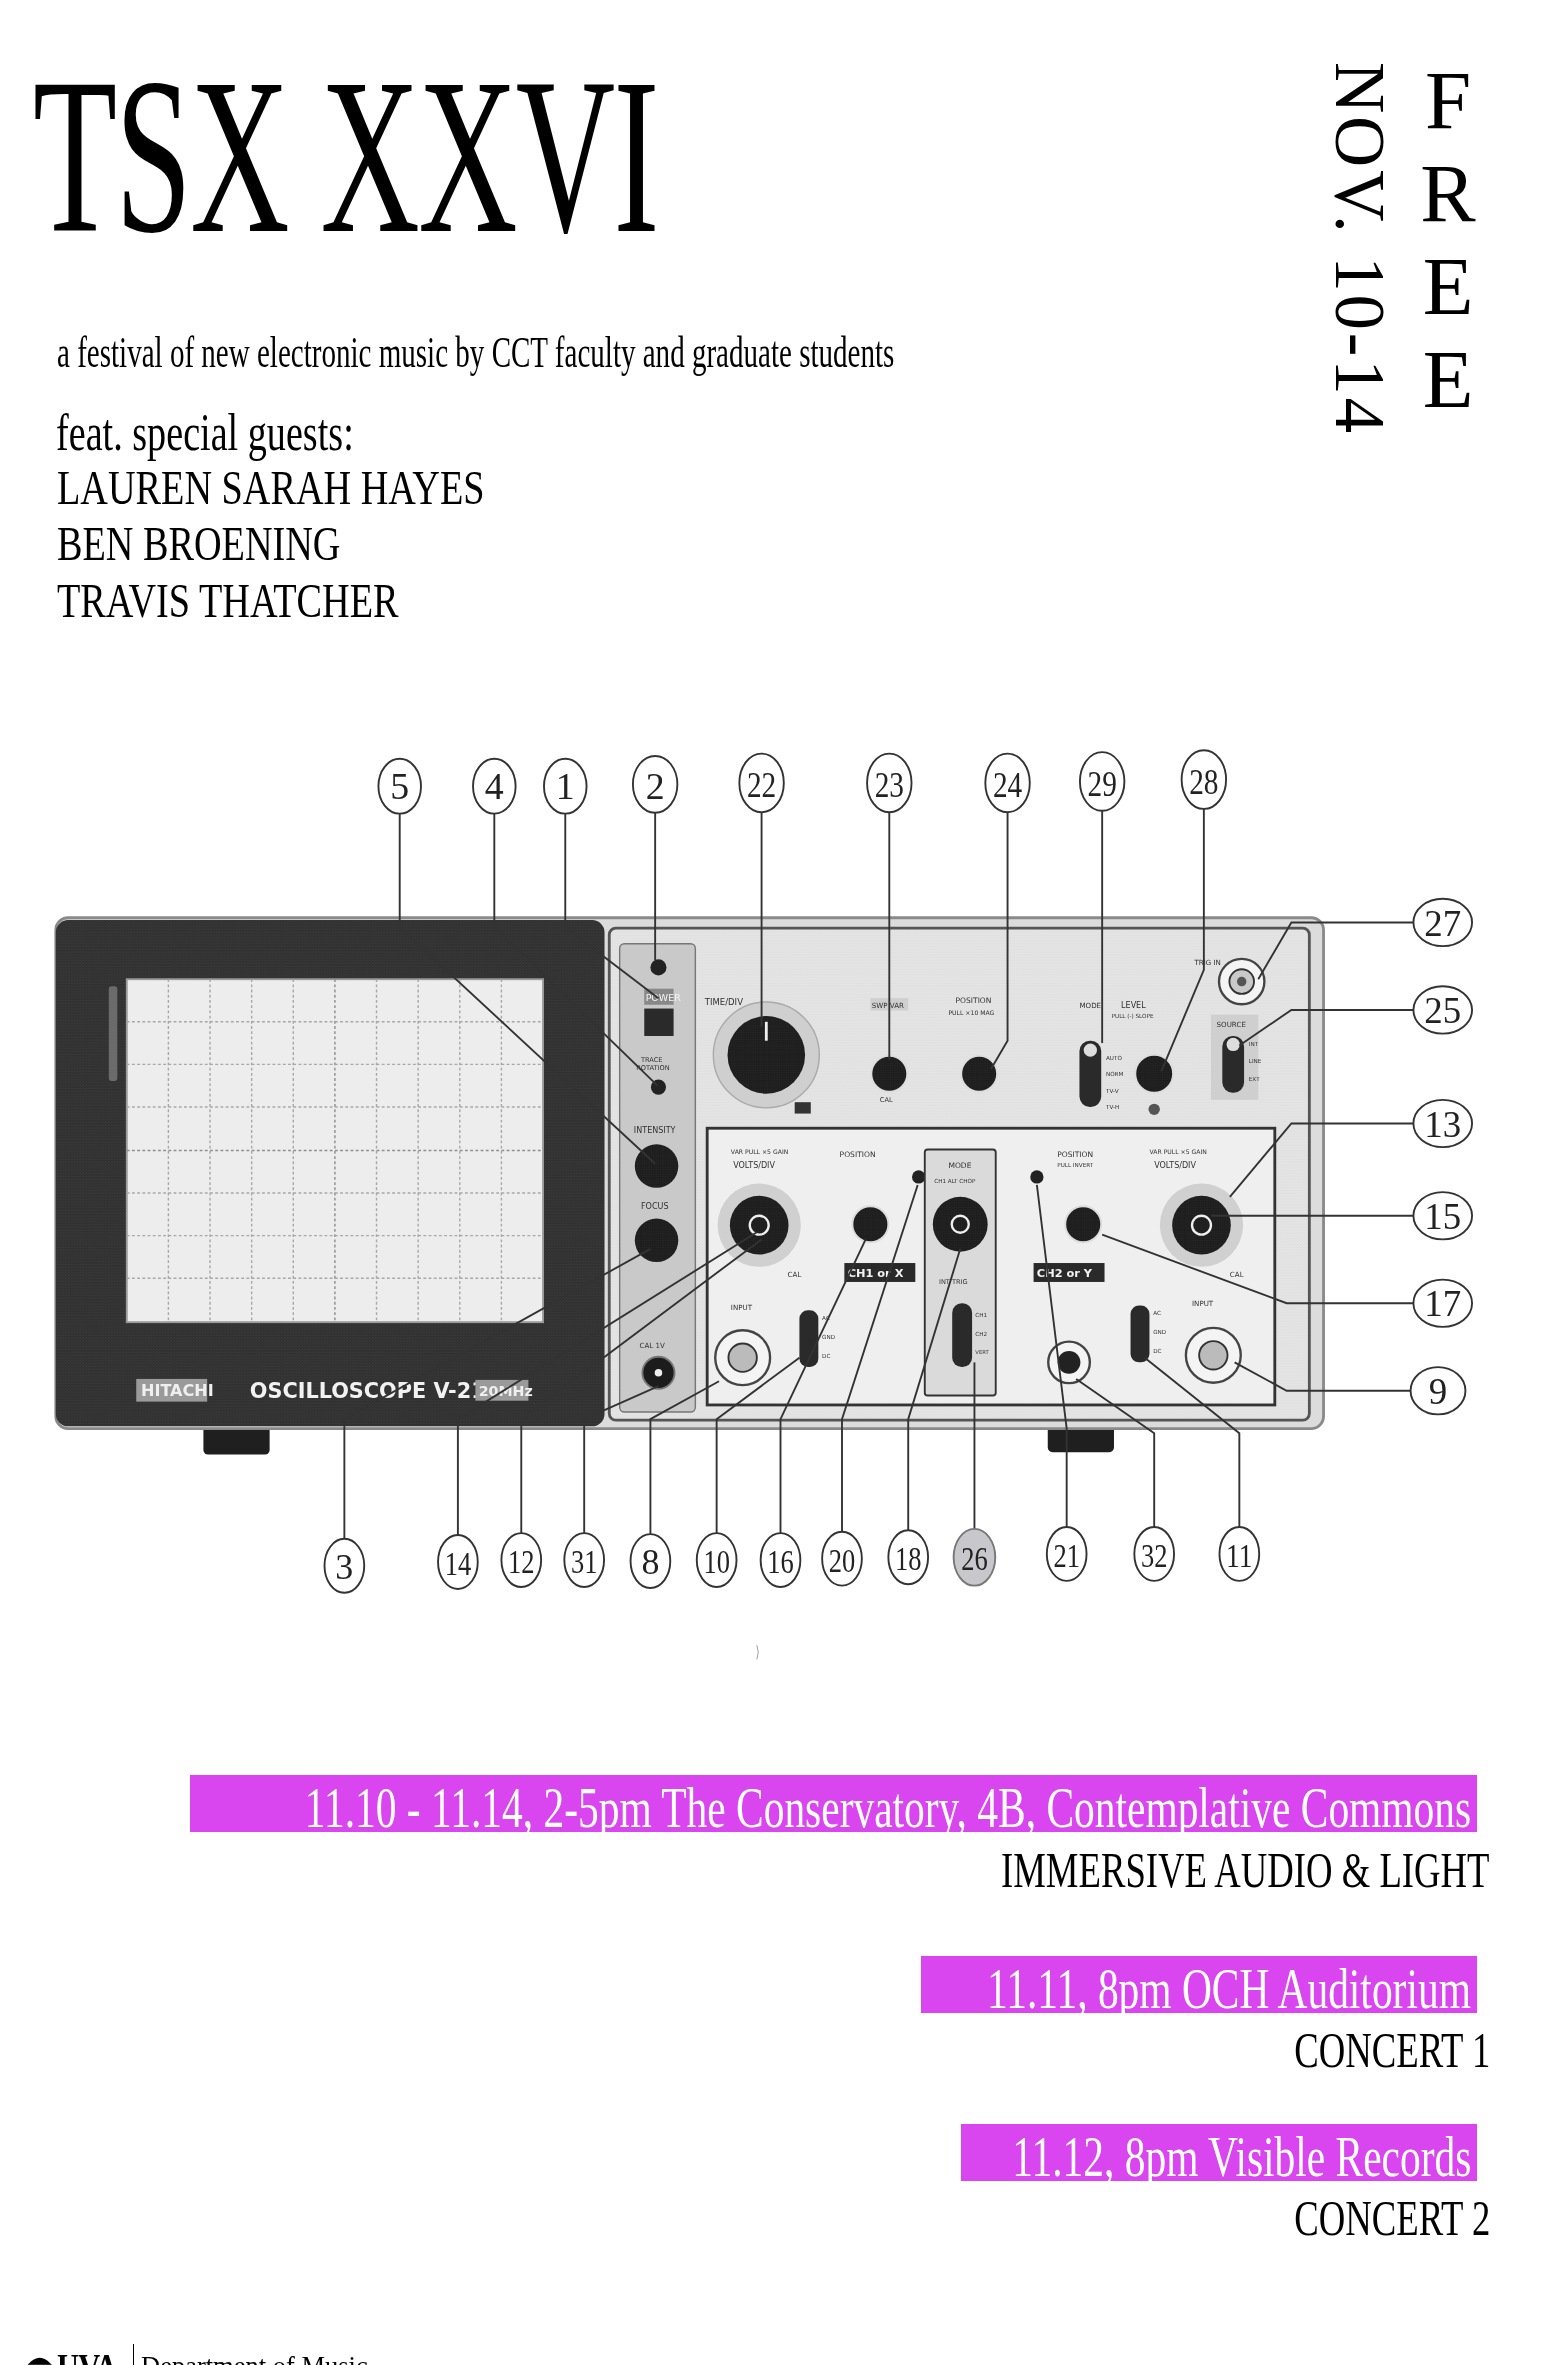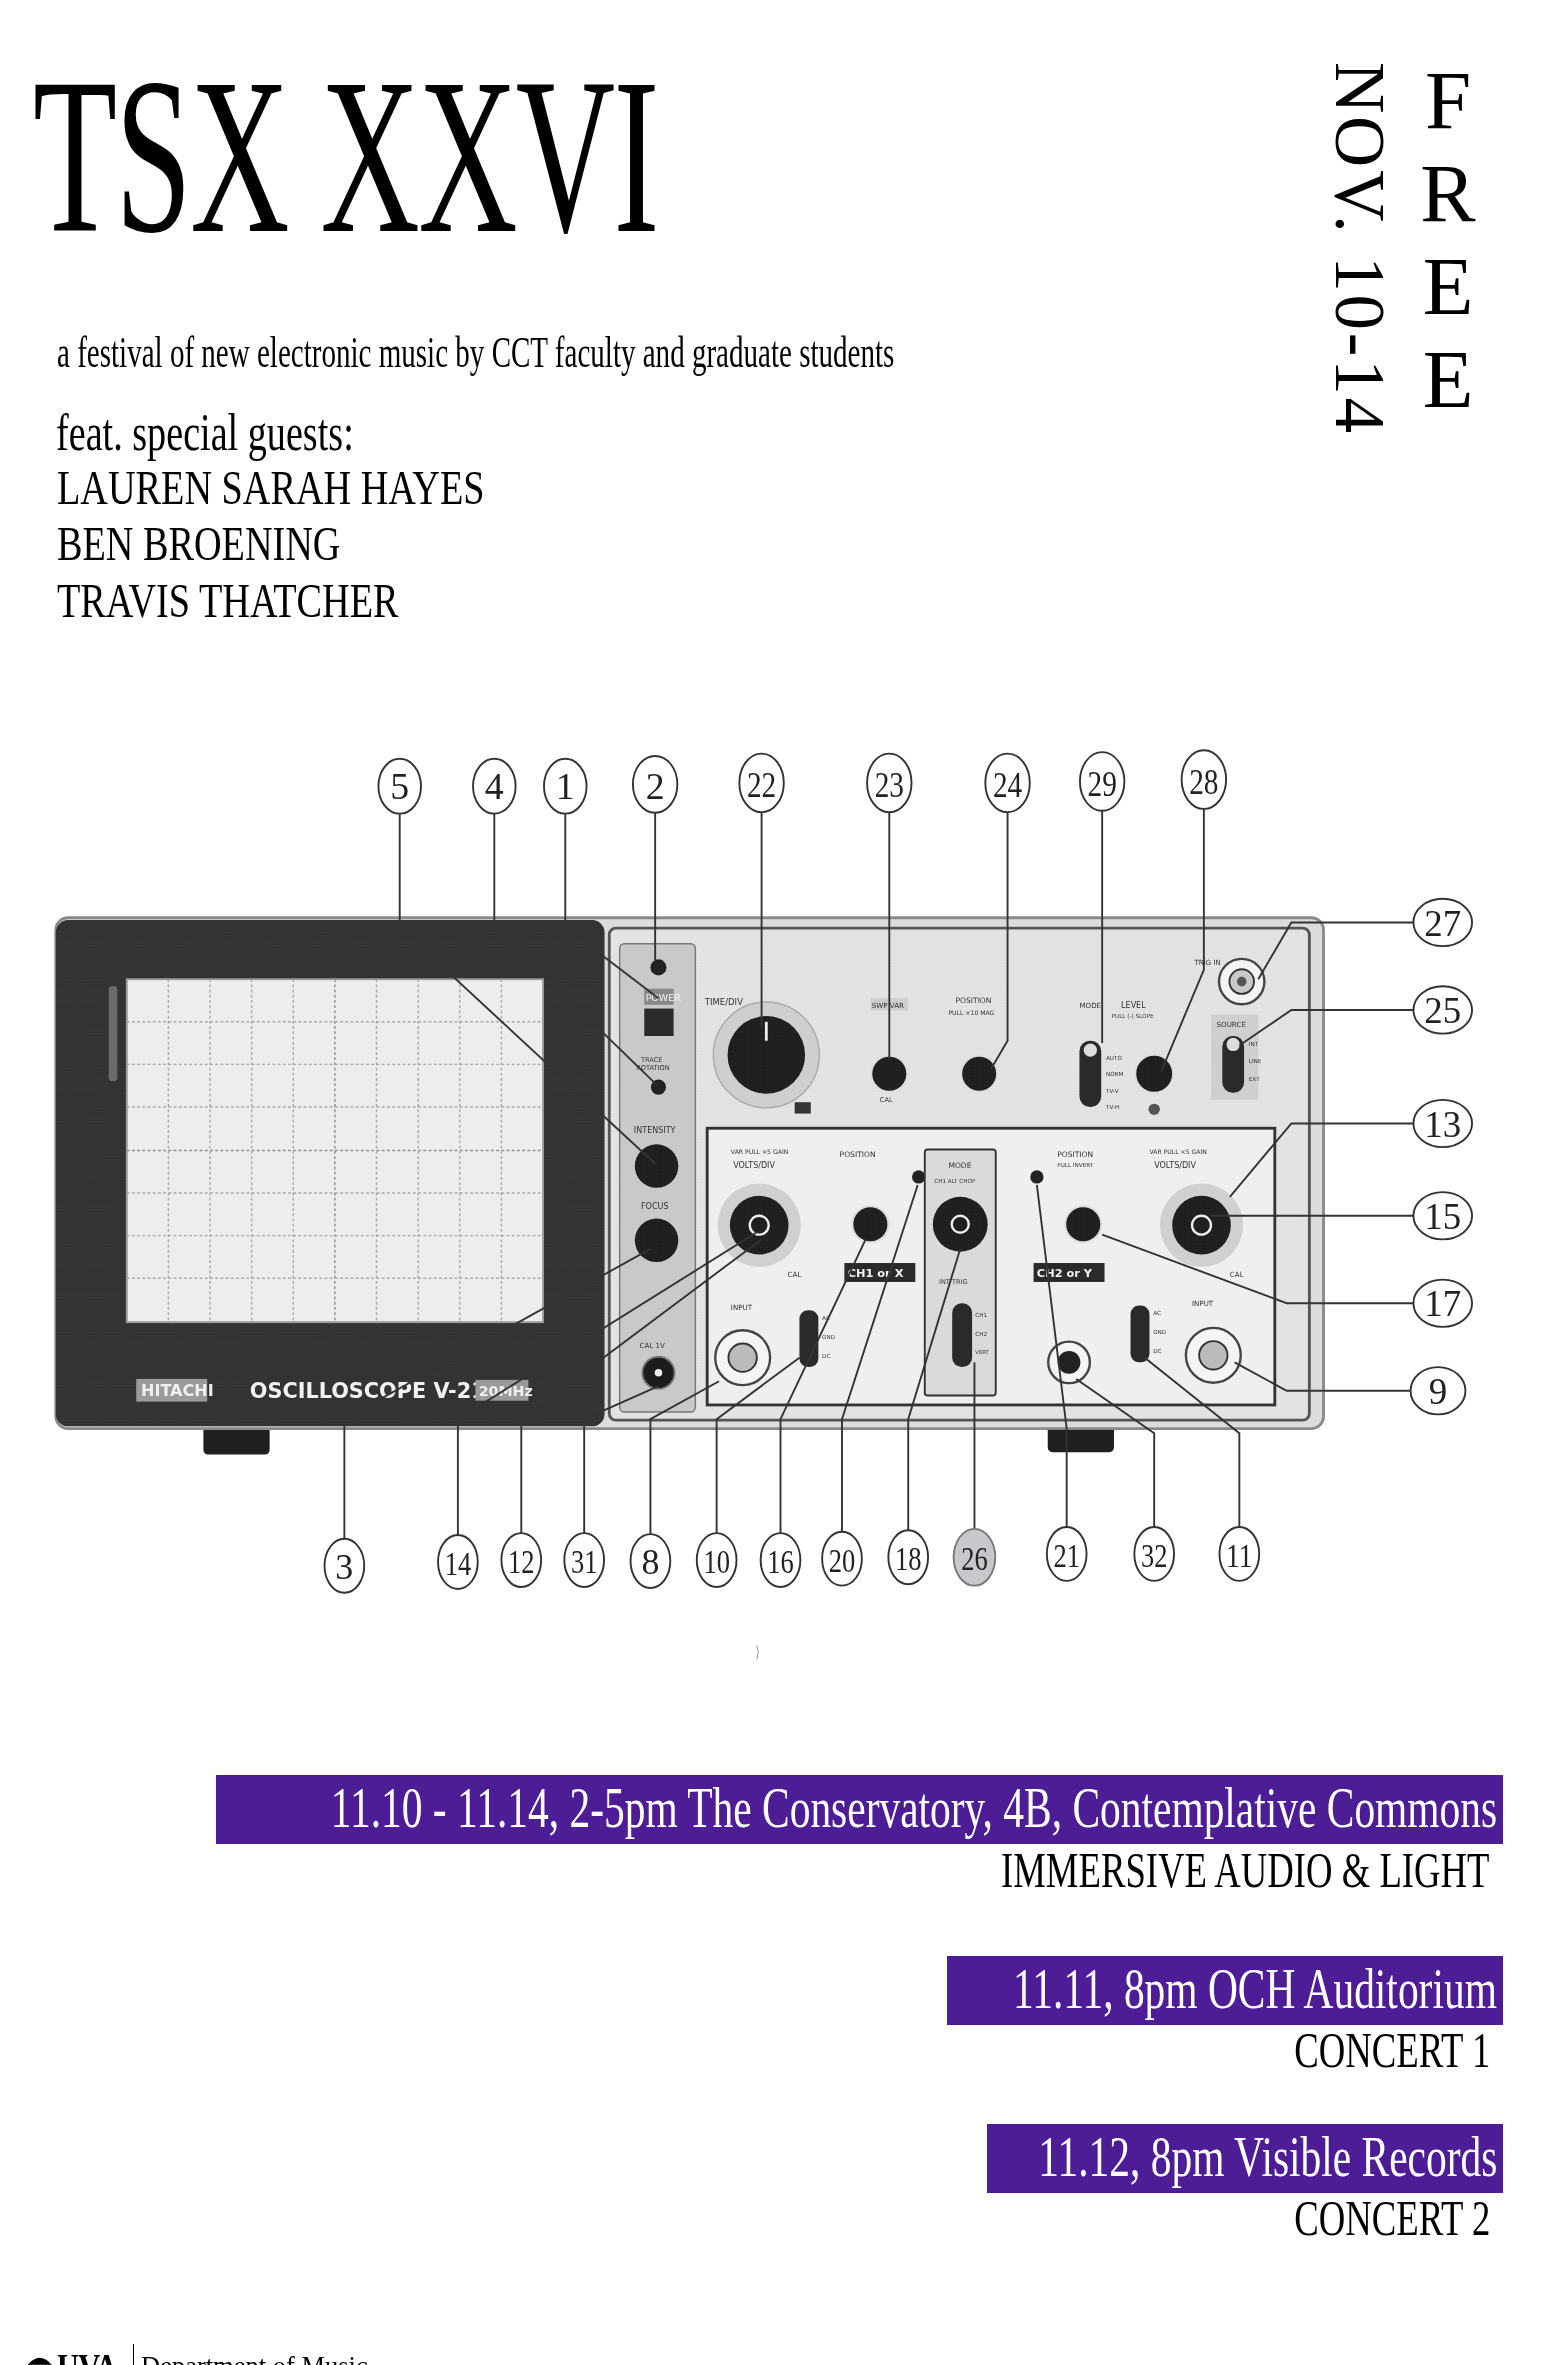--- a/index.html
+++ b/index.html
@@ -16,21 +16,21 @@
   #dates { left: 1334px; top: 62px; width: 52px; height: 360px; }
   #dates .rot { position: absolute; left: 0; top: 0; transform: translate(52px, 0) rotate(90deg); transform-origin: left top; font-size: 71px; line-height: 52px; white-space: nowrap; letter-spacing: 2.8px; }
   #free { left: 1415px; top: 54px; width: 66px; }
   #free .letter { display: block; font-size: 83px; line-height: 93px; text-align: center; }
 
   
   #scope { left: 0; top: 0; width: 1561px; height: 1703px; pointer-events: none; }
   #scope svg { position: absolute; left: 0; top: 0; }
 
   
-  .event-bar { position: absolute; right: 58px; height: 69px; background: #4c1d95; color: #fff; overflow: hidden; }
+  .event-bar { position: absolute; right: 84px; height: 57px; background: #d946ef; color: #fff; overflow: hidden; }
   .event-bar .txt { position: absolute; right: 5.7px; top: 3.8px; font-size: 56px; line-height: 1.05; white-space: nowrap; transform: scaleX(0.74); transform-origin: right top; }
   .event-desc { position: absolute; right: 71px; font-size: 51px; line-height: 1; white-space: nowrap; transform: scaleX(0.72); transform-origin: right top; }
 
   
   #footer { left: 26px; top: 2344px; height: 43px; }
   #footer .logo-mark { position: absolute; left: 0; top: 9.5px; width: 27.4px; height: 27.4px; }
   #footer .uva { position: absolute; left: 31px; top: 3.8px; font-size: 38px; font-weight: bold; line-height: 1; transform: scaleX(0.8); transform-origin: left top; letter-spacing: -0.9px; }
   #footer .divider { position: absolute; left: 107px; top: 0; width: 1.4px; height: 41px; background: #000; }
   #footer .dept { position: absolute; left: 115px; top: 8.5px; font-size: 26.5px; line-height: 1; white-space: nowrap; }
 </style>

